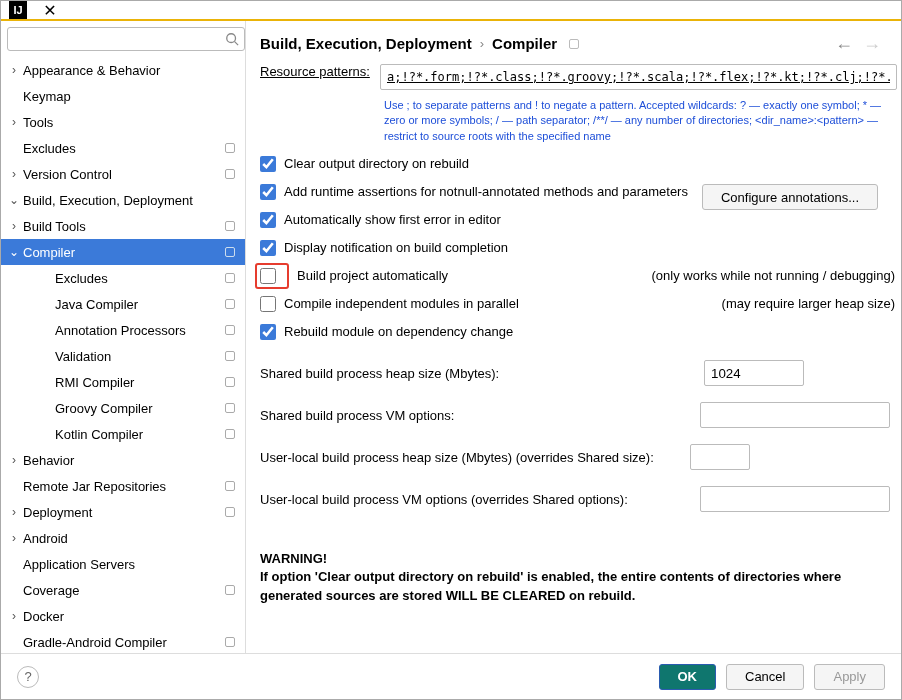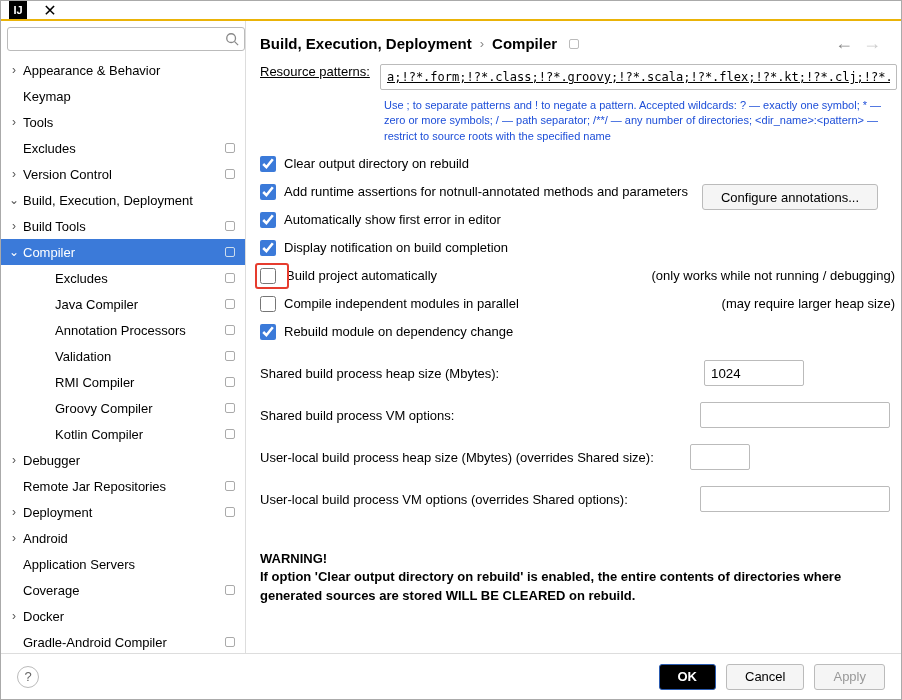--- a/index.html
+++ b/index.html
@@ -42,21 +42,21 @@
 .checkrow .btn { margin-left: 12px; }
 .highlight-box { position: relative; display: inline-flex; }
 .highlight-box::before { content: ''; position: absolute; left: -5px; top: -5px; right: -5px; bottom: -5px; border: 2px solid #e63c2e; border-radius: 3px; pointer-events: none; }
 .fieldrow { display: flex; align-items: center; margin: 8px 0; }
 .fieldrow .flabel { flex: 1; max-width: 420px; }
 .fieldrow input { width: 190px; border: 1px solid #bbb; height: 26px; padding: 0 6px; border-radius: 2px; margin-left: 20px; }
 .warning { margin-top: 30px; font-weight: bold; font-size: 13px; line-height: 1.4; }
 .footer { height: 46px; border-top: 1px solid #ddd; display: flex; align-items: center; padding: 0 16px; gap: 10px; }
 .footer .spacer { flex: 1; }
 .btn { height: 26px; padding: 0 18px; border: 1px solid #bbb; border-radius: 3px; background: #f5f5f5; cursor: pointer; font-size: 13px; }
-.btn.primary { background: #000000; border-color: #2a5bb0; color: #fff; font-weight: 600; }
+.btn.primary { background: #0f766e; border-color: #2a5bb0; color: #fff; font-weight: 600; }
 .btn:disabled { color: #999; }
 .help-icon { width: 22px; height: 22px; border: 1px solid #bbb; border-radius: 50%; display: flex; align-items: center; justify-content: center; color: #666; font-size: 13px; }
 </style>
 </head>
 <body>
 
 <div class="titlebar">
   <div class="app-icon">IJ</div>
   <div class="close">✕</div>
 </div>
@@ -139,21 +139,21 @@
           <span class="label">Groovy Compiler</span>
           <span class="square"></span>
         </div>
         <div class="tree-item indent2">
           <span class="arrow blank">·</span>
           <span class="label">Kotlin Compiler</span>
           <span class="square"></span>
         </div>
         <div class="tree-item indent1">
           <span class="arrow">›</span>
-          <span class="label">Debugger</span>
+          <span class="label">Behavior</span>
         </div>
         <div class="tree-item indent1">
           <span class="arrow blank">·</span>
           <span class="label">Remote Jar Repositories</span>
           <span class="square"></span>
         </div>
         <div class="tree-item indent1">
           <span class="arrow">›</span>
           <span class="label">Deployment</span>
           <span class="square"></span>
@@ -215,21 +215,21 @@
       <span>Automatically show first error in editor</span>
     </div>
     <div class="checkrow">
       <input type="checkbox" checked="" style="">
       <span>Display notification on build completion</span>
     </div>
     <div class="checkrow">
       <span class="highlight-box">
           <input type="checkbox" style="">
         </span>
-      <span style="margin-left:2px">Build project automatically</span>
+      <span style="margin-left:13px">Build project automatically</span>
       <span class="hint">(only works while not running / debugging)</span>
     </div>
     <div class="checkrow">
       <input type="checkbox" style="">
       <span>Compile independent modules in parallel</span>
       <span class="hint">(may require larger heap size)</span>
     </div>
     <div class="checkrow">
       <input type="checkbox" checked="" style="">
       <span>Rebuild module on dependency change</span>

